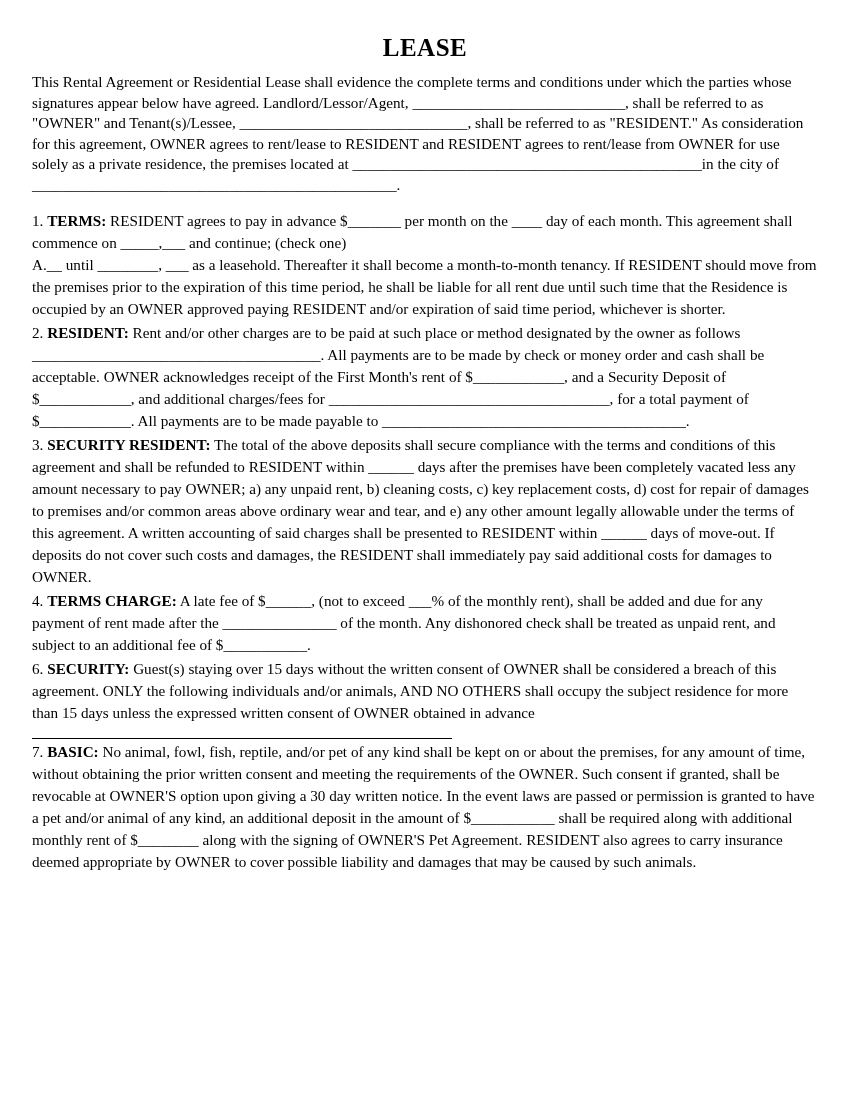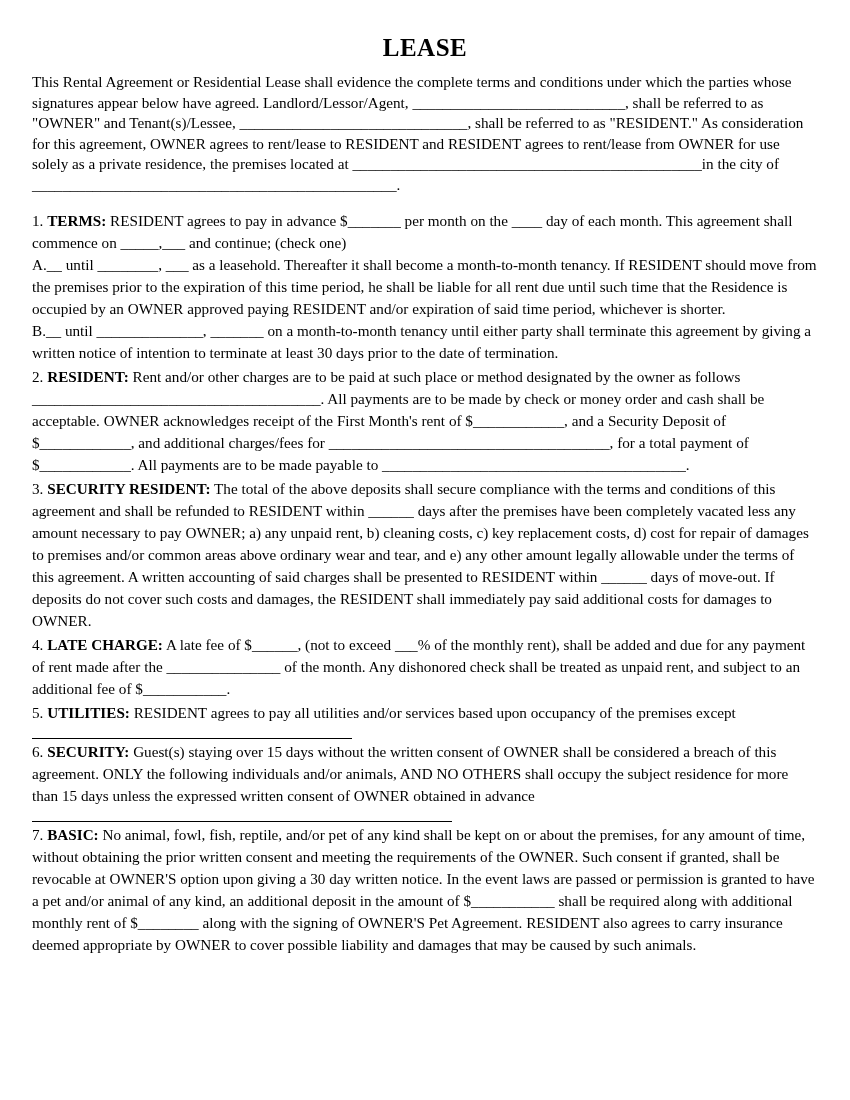--- a/index.html
+++ b/index.html
@@ -71,47 +71,40 @@
   <h1 class="doc-title">LEASE</h1>
 
 
   <p class="body-block">This Rental Agreement or Residential Lease shall evidence the complete terms and conditions under which the parties whose signatures appear below have agreed. Landlord/Lessor/Agent, ____________________________, shall be referred to as "OWNER" and Tenant(s)/Lessee, ______________________________, shall be referred to as "RESIDENT." As consideration for this agreement, OWNER agrees to rent/lease to RESIDENT and RESIDENT agrees to rent/lease from OWNER for use solely as a private residence, the premises located at ______________________________________________in the city of ________________________________________________.</p>
 
   <div class="clause">
     <span class="num">1.</span>
     <span class="head">TERMS:</span>
     <span>RESIDENT agrees to pay in advance $_______ per month on the ____ day of each month. This agreement shall commence on _____,___ and continue; (check one)</span>
     <div>A.__ until ________, ___ as a leasehold. Thereafter it shall become a month-to-month tenancy. If RESIDENT should move from the premises prior to the expiration of this time period, he shall be liable for all rent due until such time that the Residence is occupied by an OWNER approved paying RESIDENT and/or expiration of said time period, whichever is shorter.</div>
-    <div>B.__ until ______________, _______ on a month-to-month tenancy until either party shall terminate this agreement by giving a written notice of intention to terminate at least 30 days prior to the date of termination.</div>
   </div>
 
   <div class="clause">
     <span class="num">2.</span>
     <span class="head">RESIDENT:</span>
     <span>Rent and/or other charges are to be paid at such place or method designated by the owner as follows ______________________________________. All payments are to be made by check or money order and cash shall be acceptable. OWNER acknowledges receipt of the First Month's rent of $____________, and a Security Deposit of $____________, and additional charges/fees for _____________________________________, for a total payment of $____________. All payments are to be made payable to ________________________________________.</span>
   </div>
 
   <div class="clause">
     <span class="num">3.</span>
     <span class="head">SECURITY RESIDENT:</span>
     <span>The total of the above deposits shall secure compliance with the terms and conditions of this agreement and shall be refunded to RESIDENT within ______ days after the premises have been completely vacated less any amount necessary to pay OWNER; a) any unpaid rent, b) cleaning costs, c) key replacement costs, d) cost for repair of damages to premises and/or common areas above ordinary wear and tear, and e) any other amount legally allowable under the terms of this agreement. A written accounting of said charges shall be presented to RESIDENT within ______ days of move-out. If deposits do not cover such costs and damages, the RESIDENT shall immediately pay said additional costs for damages to OWNER.</span>
   </div>
 
   <div class="clause">
     <span class="num">4.</span>
-    <span class="head">LATE CHARGE:</span>
+    <span class="head">TERMS CHARGE:</span>
     <span>A late fee of $______, (not to exceed ___% of the monthly rent), shall be added and due for any payment of rent made after the _______________ of the month. Any dishonored check shall be treated as unpaid rent, and subject to an additional fee of $___________.</span>
   </div>
 
-  <div class="clause">
-    <span class="num">5.</span>
-    <span class="head">UTILITIES:</span>
-    <span>RESIDENT agrees to pay all utilities and/or services based upon occupancy of the premises except</span>
-    <div class="standalone-line"></div>
-  </div>
 
   <div class="clause">
     <span class="num">6.</span>
     <span class="head">SECURITY:</span>
     <span>Guest(s) staying over 15 days without the written consent of OWNER shall be considered a breach of this agreement. ONLY the following individuals and/or animals, AND NO OTHERS shall occupy the subject residence for more than 15 days unless the expressed written consent of OWNER obtained in advance</span>
     <div class="standalone-line wide"></div>
   </div>
 
   <div class="clause">
     <span class="num">7.</span>

